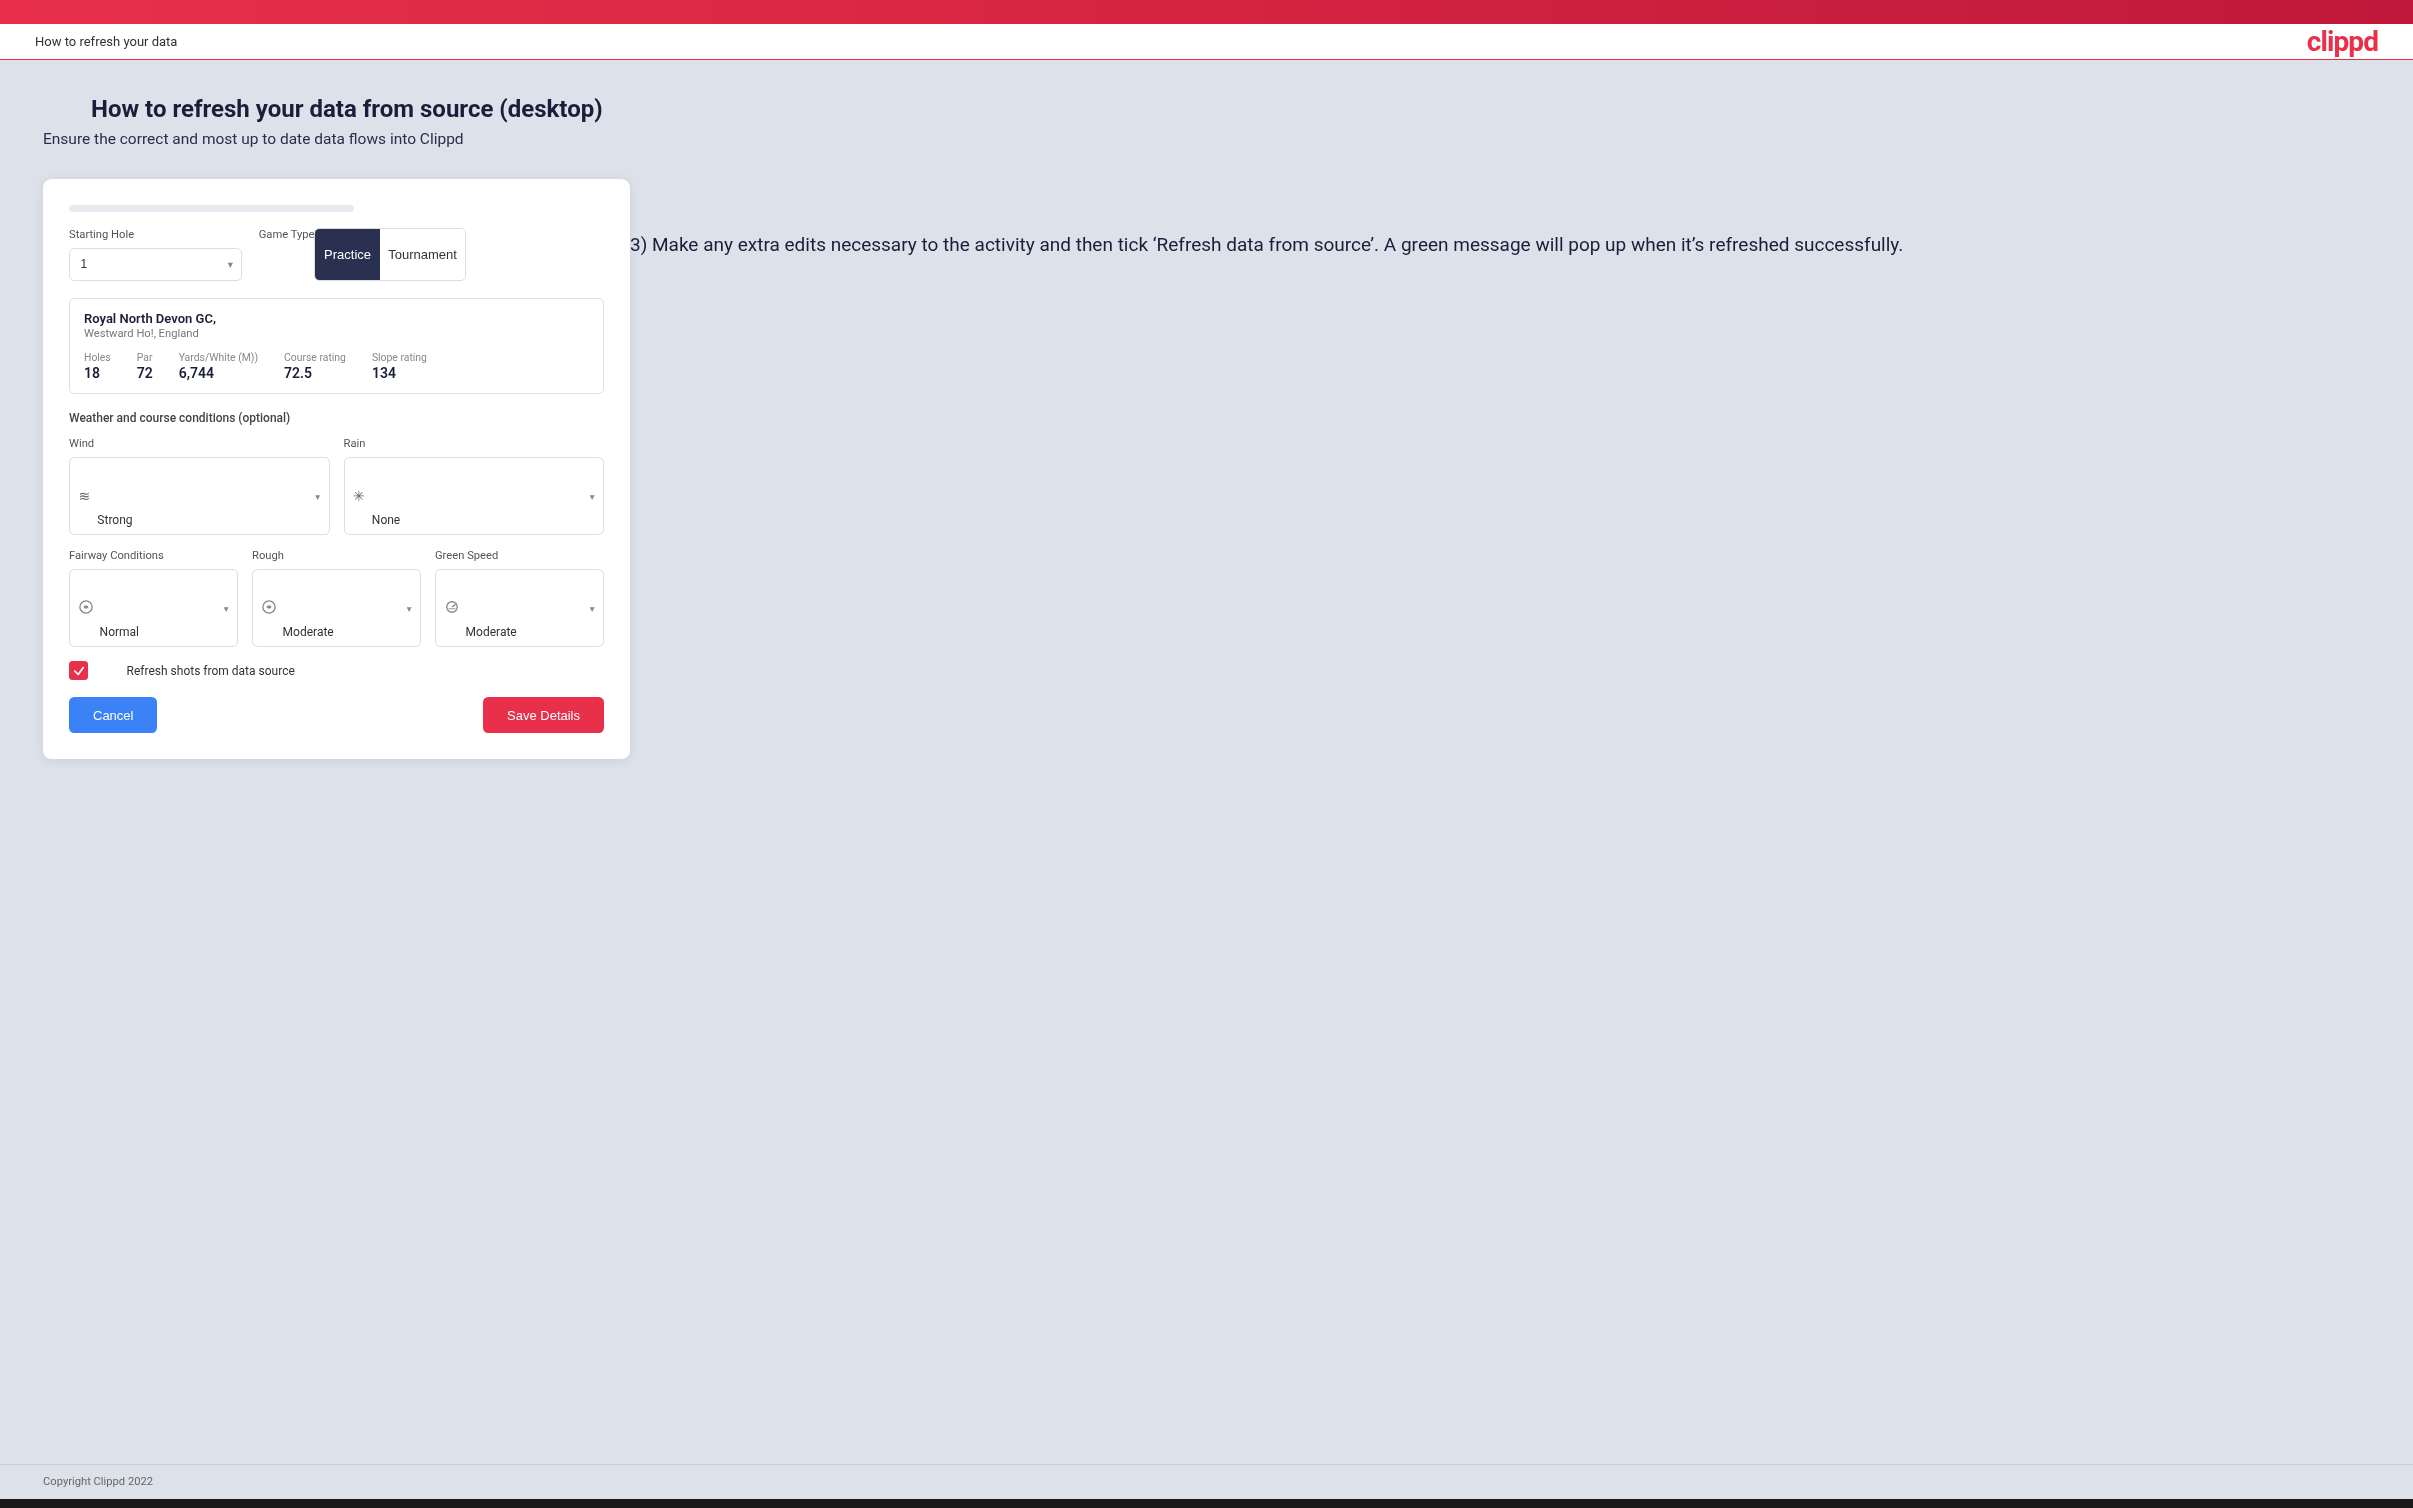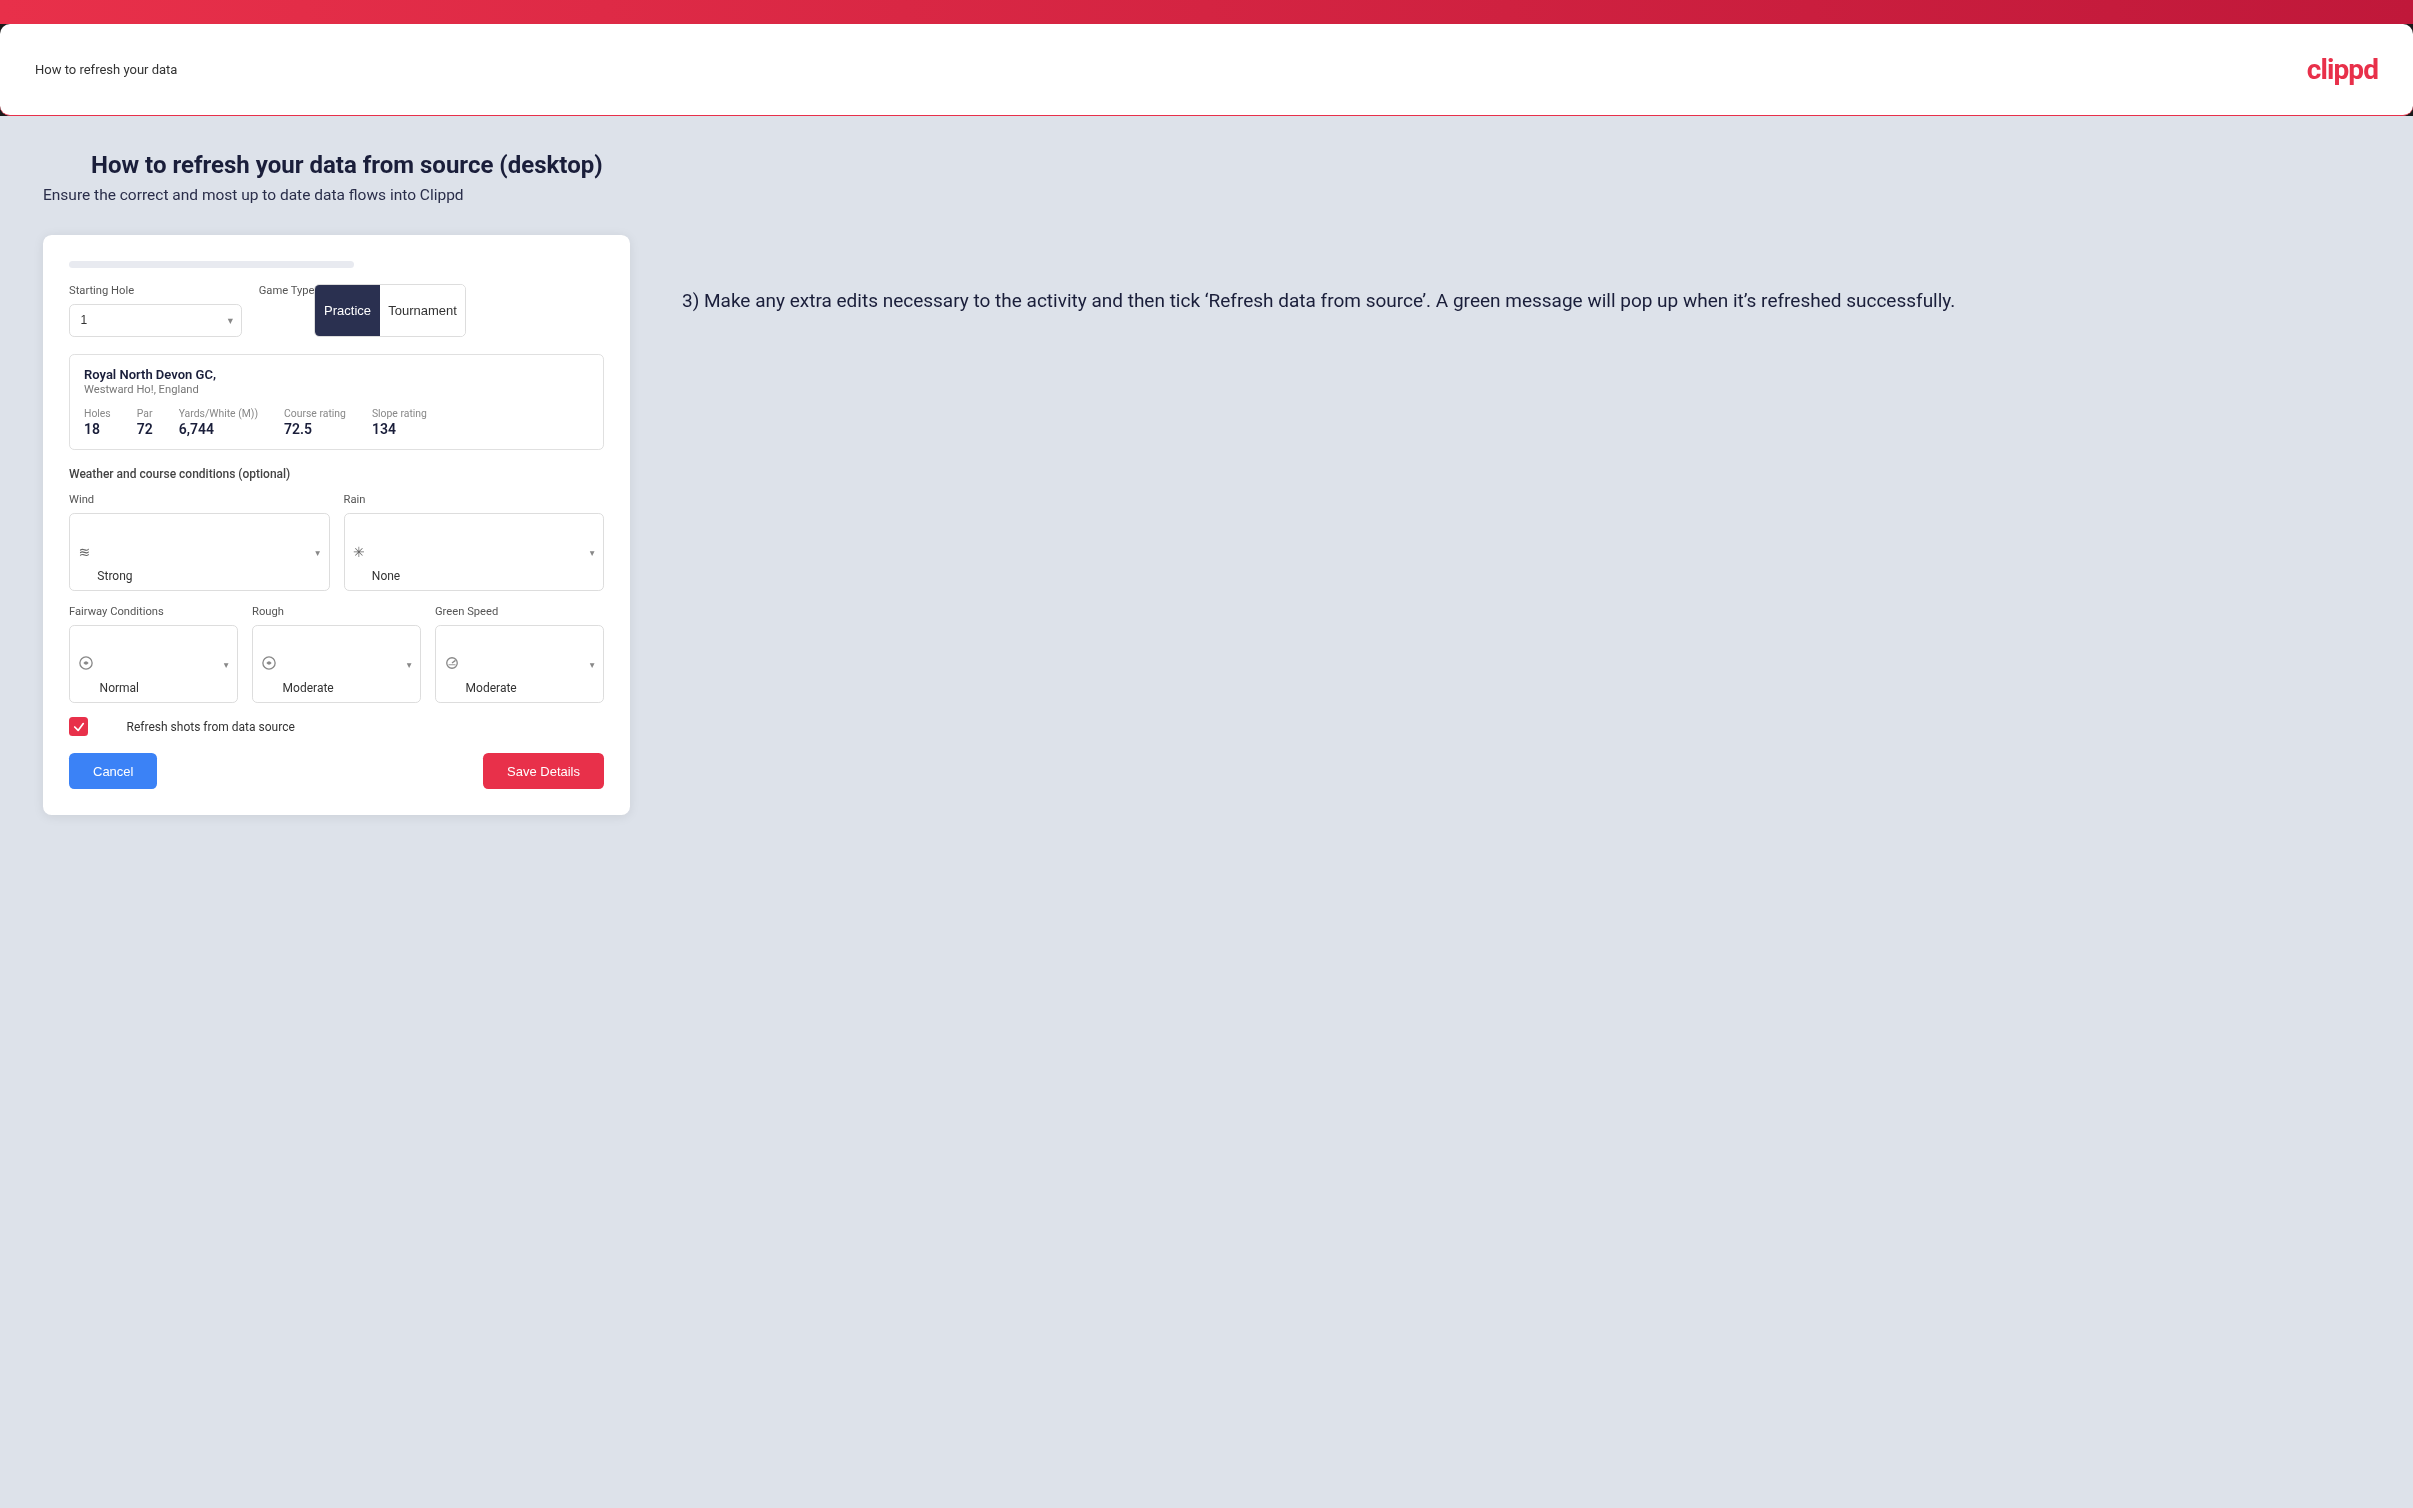--- a/index.html
+++ b/index.html
@@ -7,26 +7,25 @@
       font-family: -apple-system, BlinkMacSystemFont, 'Segoe UI', Roboto, sans-serif;
       background: #1a1a1a;
       min-height: 100vh;
     }
     .top-bar {
       height: 24px;
       background: linear-gradient(90deg, #e8304a 0%, #c0183a 100%);
     }
     .header {
       background: #fff;
-      padding: 29px 35px;
+      padding: 1px 35px;
       display: flex;
       align-items: center;
       justify-content: space-between;
       border-bottom: 1.7px solid #e8304a;
-      border-radius: 10px;
     }
     .header-title {
       font-size: 13px;
       color: #333;
       font-weight: 400;
     }
     .logo {
       font-size: 28px;
       font-weight: 700;
       color: #e8304a;
@@ -45,21 +44,20 @@
       margin-bottom: 7px;
       margin-left: 48px;
     }
     .page-subtitle {
       font-size: 15.5px;
       color: #2a2e4a;
       margin-bottom: 31px;
     }
     .content-area {
       display: flex;
-      gap: 52px;
       align-items: flex-start;
     }
     .form-card {
       background: #fff;
       border-radius: 8.6px;
       padding: 26px;
       width: 587px;
       min-width: 587px;
       box-shadow: 0 1.7px 10.4px rgba(0,0,0,0.08);
     }

